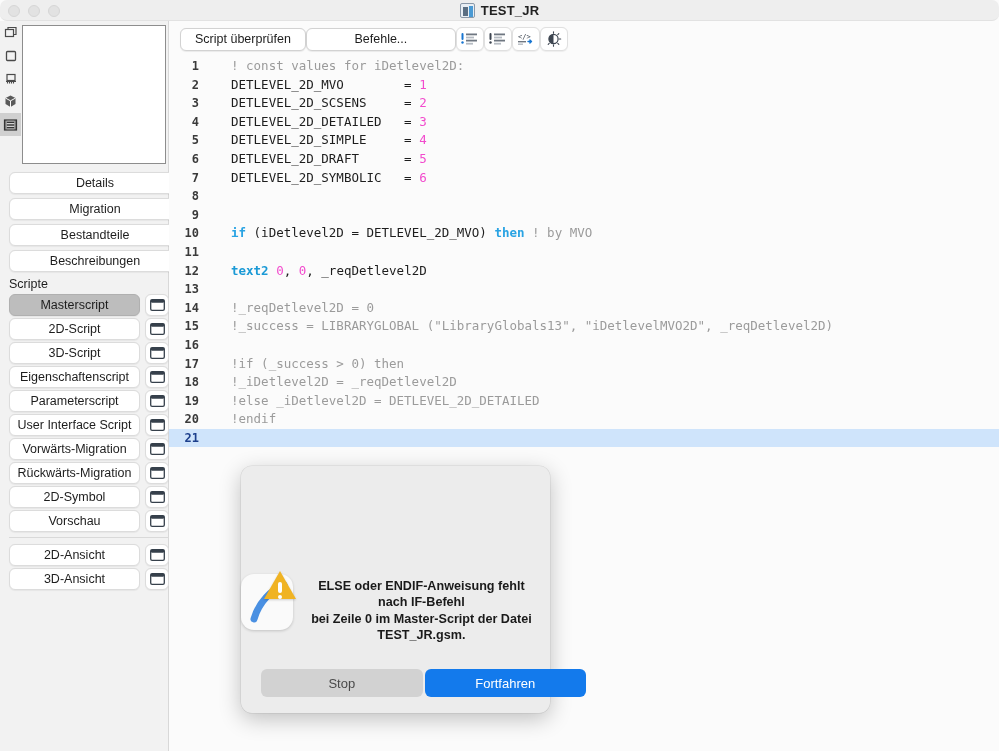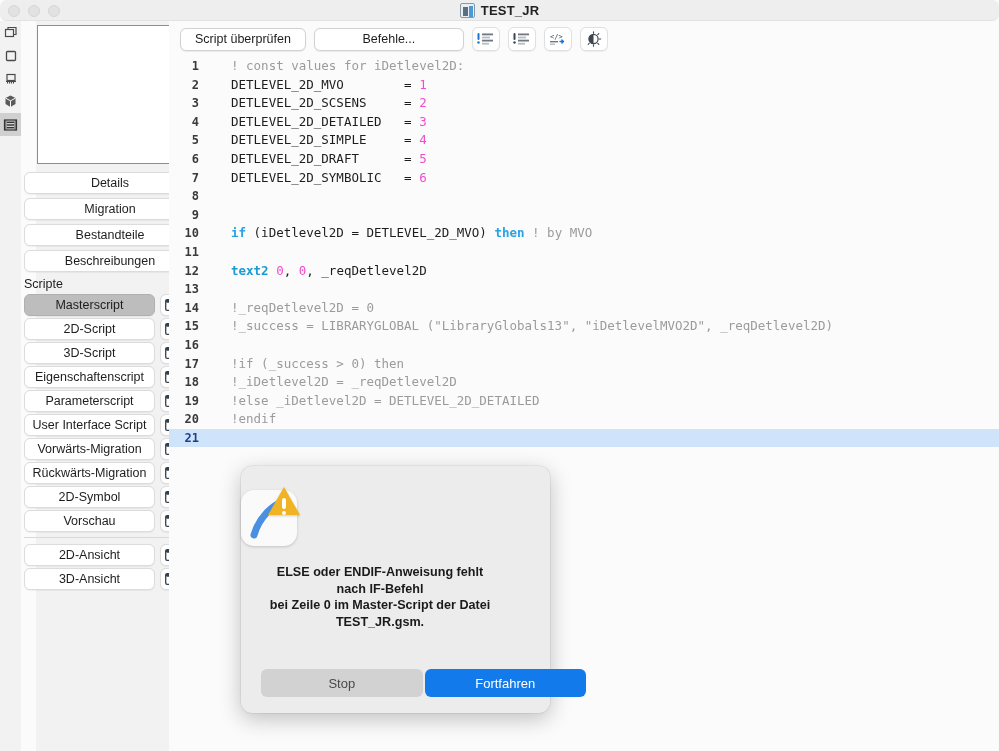--- a/index.html
+++ b/index.html
@@ -63,21 +63,20 @@
     background: #4a9ad4;
   }
 
   
   .toolbar {
     position: absolute; top: 21px; left: 169px;
     width: 830px; height: 36px;
     background: #fbfbfb;
     display: flex; align-items: center;
     padding-left: 11px;
-    gap: 8px;
   }
   .tb-btn {
     height: 23px;
     border-radius: 6px;
     border: 1px solid #d2d2d2;
     background: #ffffff;
     font-size: 12.5px;
     color: #1d1d1d;
     display: flex; align-items: center; justify-content: center;
     padding: 0 14px;
@@ -104,21 +103,21 @@
     background: #f2f2f2;
   }
   .rail-item {
     width: 21px; height: 23px;
     display: flex; align-items: center; justify-content: center;
   }
   .rail-item.sel { background: #d0d0d0; }
 
   
   .leftpanel {
-    position: absolute; top: 21px; left: 36px;
+    position: absolute; top: 21px; left: 21px;
     width: 148px; height: 730px;
     background: #f2f2f2;
     border-right: 1px solid #d8d8d8;
   }
   .preview-box {
     position: absolute; top: 4px; left: 1px;
     width: 144px; height: 139px;
     background: #ffffff;
     border: 1px solid #8d8d8d;
   }
@@ -223,21 +222,22 @@
   
   .dlg-wrap {
     position: absolute; top: 466px; left: 241px;
     width: 309px; height: 247px;
   }
   .dialog {
     width: 309px; height: 247px;
     background: #ececec;
     border-radius: 11px;
     box-shadow: 0 6px 22px rgba(0,0,0,.24), 0 0 0 0.5px rgba(0,0,0,.10);
-    display: flex; flex-direction: column;
+    display: flex; flex-direction: row;
+    align-items: center;
     padding-top: 24px;
   }
   .dlg-icon {
     position: relative;
     width: 56px; height: 56px;
   }
   .dlg-icon-plate {
     position: absolute; inset: 0;
     background: #fafafa;
     border-radius: 13px;

